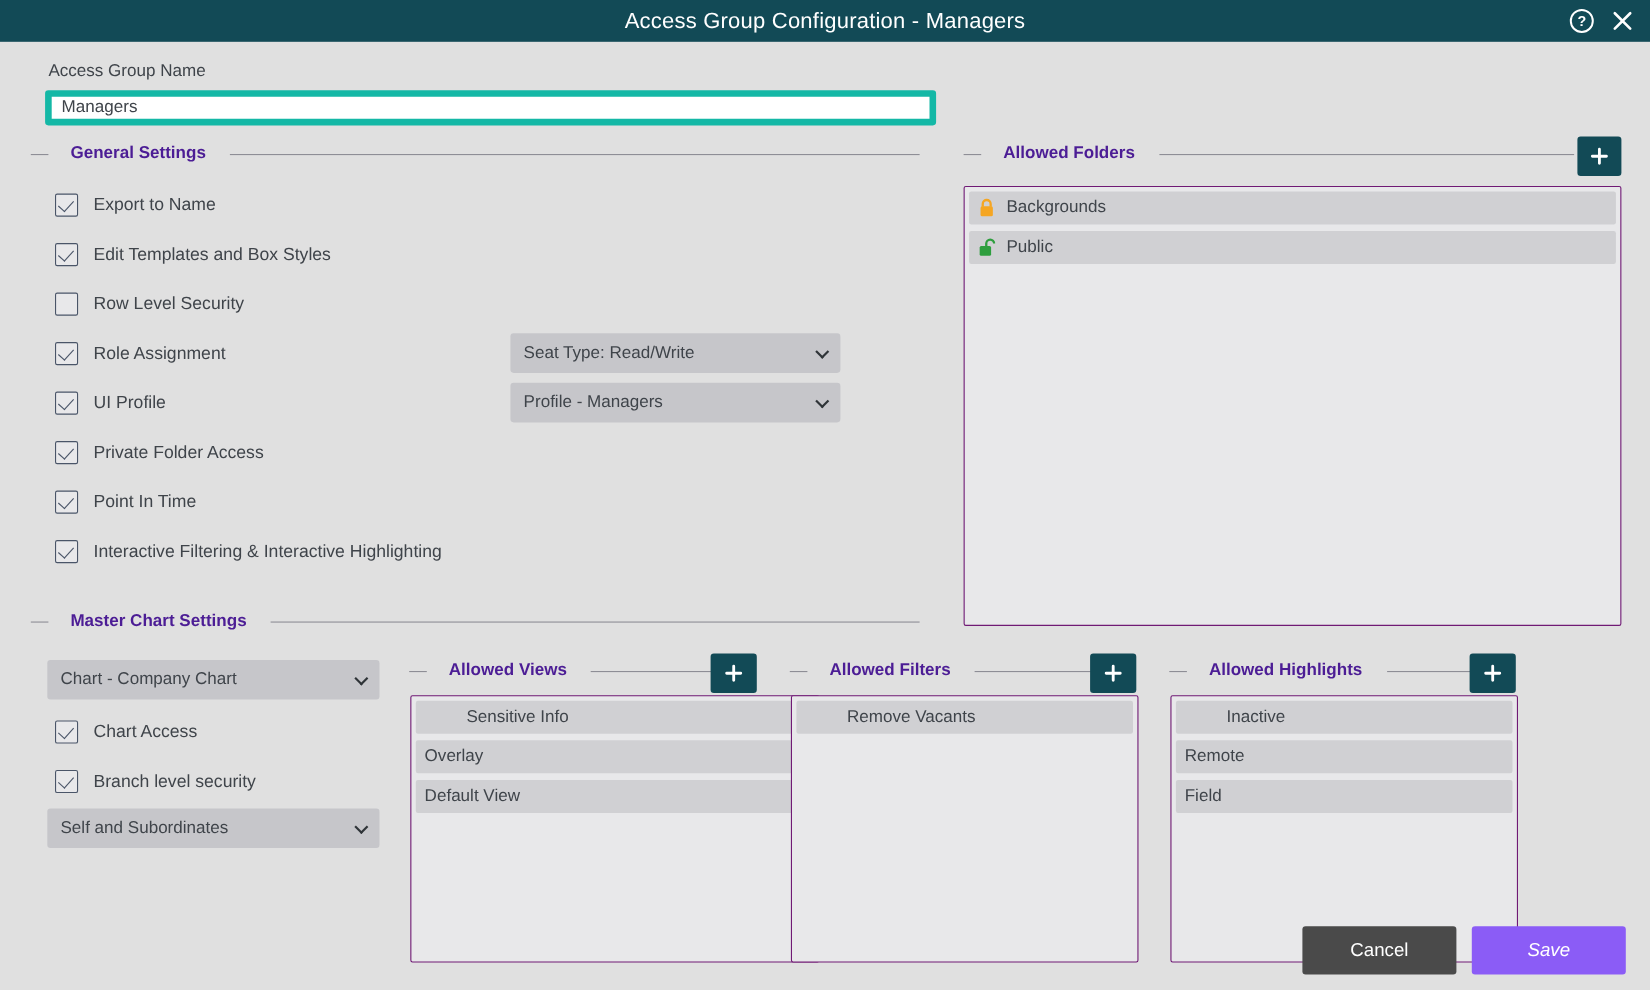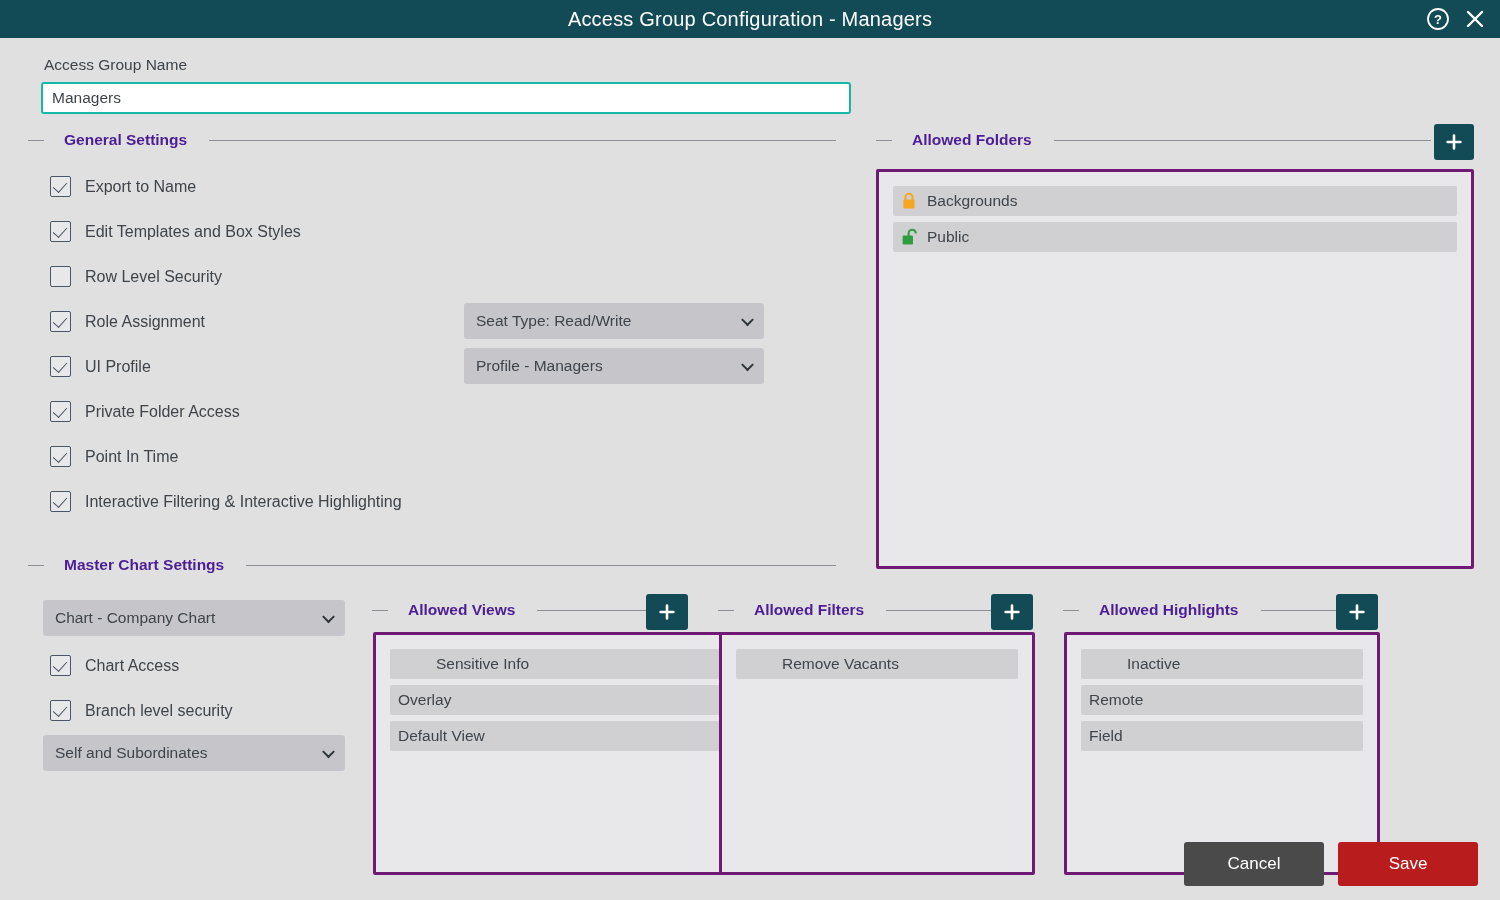--- a/index.html
+++ b/index.html
@@ -46,21 +46,21 @@
     position: absolute;
     left: 44px; top: 18px;
     font-size: 15.5px;
     color: #3f444a;
   }
   .name-input {
     position: absolute;
     left: 41px; top: 44px;
     width: 810px; height: 32px;
     background: #ffffff;
-    border: 2px solid #14b8a6;
+    border: 6px solid #14b8a6;
     border-radius: 3px;
     font-family: "Liberation Sans", sans-serif;
     font-size: 15.5px;
     color: #3f444a;
     padding: 0 9px;
     outline: none;
   }
 
   
   .legend {
@@ -178,23 +178,23 @@
     display: flex;
     align-items: center;
     justify-content: center;
     cursor: pointer;
   }
   .plus-btn svg { display: block; }
 
   .listbox {
     position: absolute;
     background: #e8e8ea;
-    border: 3px solid #701a75;
+    border: 1px solid #701a75;
     border-radius: 2px;
-    padding: 14px;
+    padding: 4px;
     overflow: hidden;
   }
   .litem {
     background: #d0d0d3;
     border-radius: 2px;
     height: 30px;
     display: flex;
     align-items: center;
     padding: 0 8px;
     margin-bottom: 6px;
@@ -232,21 +232,21 @@
   .btn {
     width: 140px; height: 44px;
     border: none;
     border-radius: 3px;
     font-family: "Liberation Sans", sans-serif;
     font-size: 17px;
     color: #ffffff;
     cursor: pointer;
   }
   .btn-cancel { background: #4a4a4a; }
-  .btn-save   { background: #b91c1c; }
+  .btn-save   { background: #8b5cf6; font-style: italic; }
 </style>
 </head>
 <body>
 
 <div class="titlebar">
   <div class="titlebar-text">Access Group Configuration - Managers</div>
   <div class="titlebar-actions">
     <span class="tb-icon">
       <svg width="24" height="24" viewBox="0 0 24 24">
         <circle cx="12" cy="12" r="10" fill="none" stroke="#ffffff" stroke-width="1.8"></circle>

